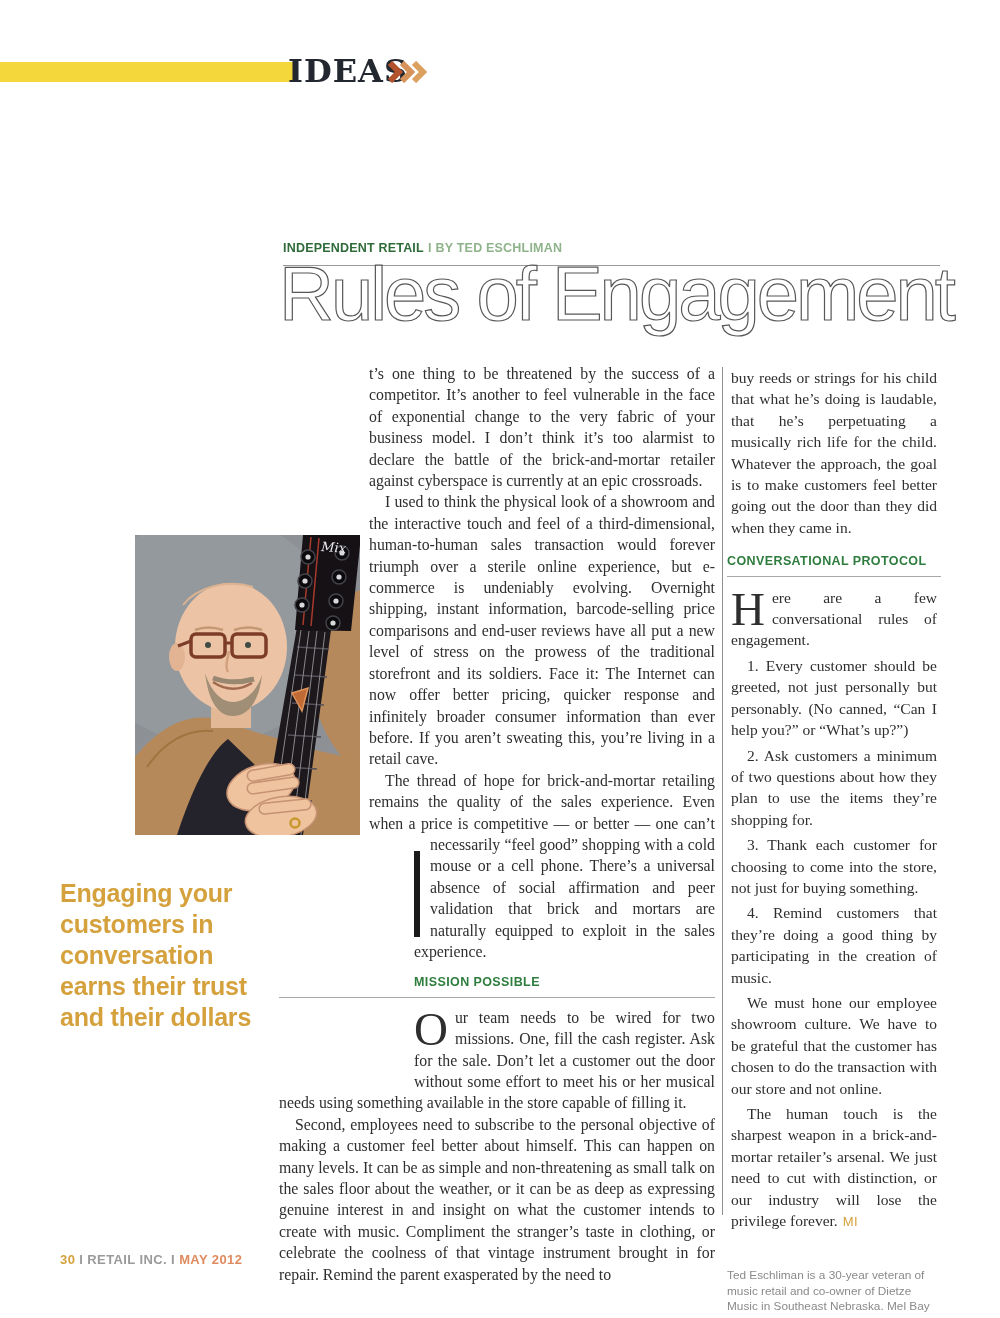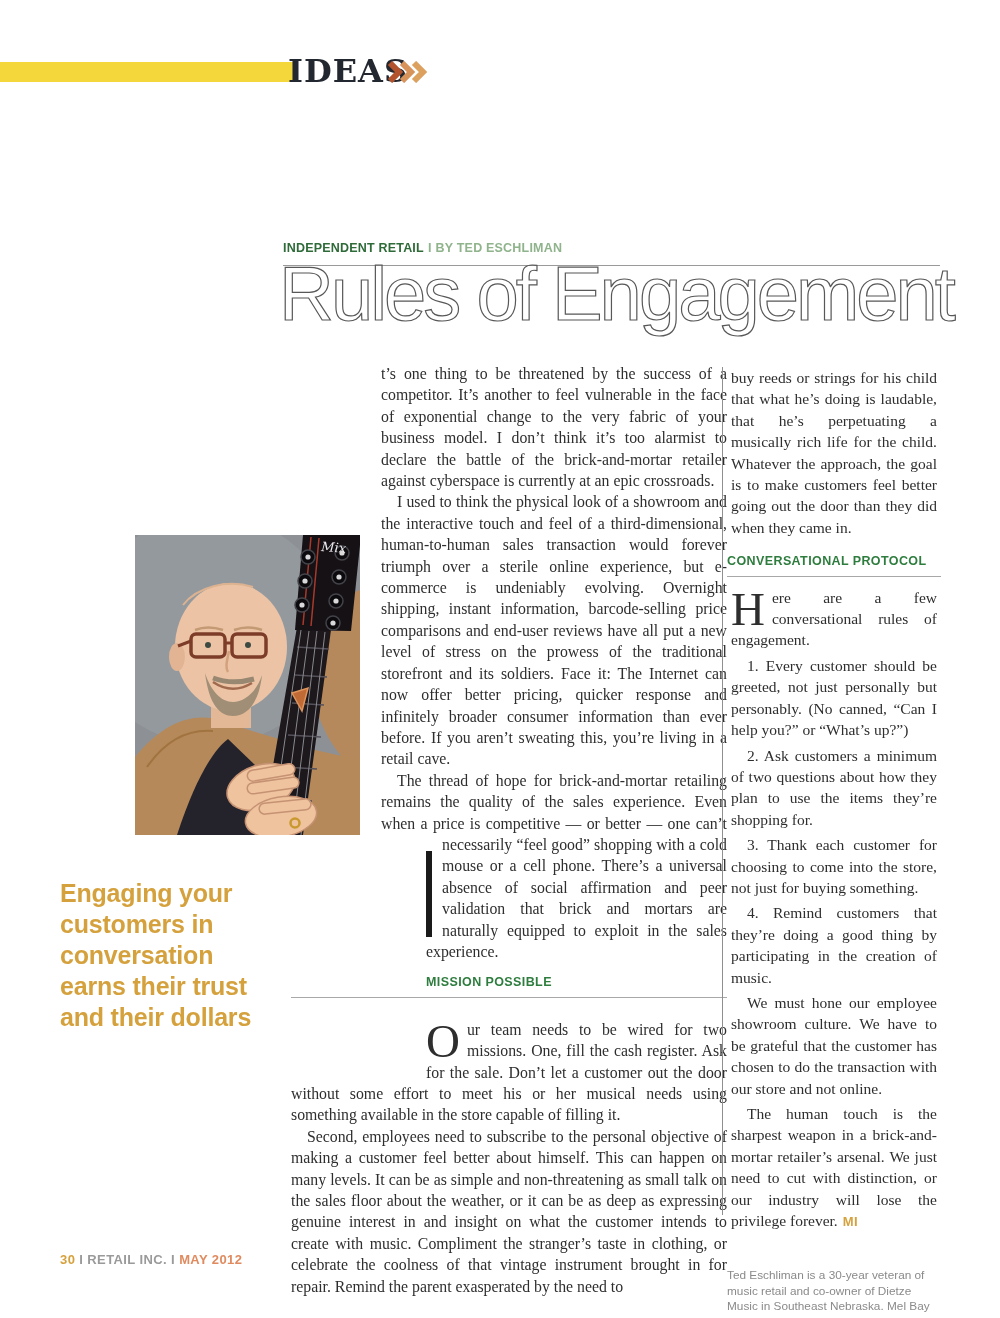--- a/index.html
+++ b/index.html
@@ -27,44 +27,44 @@
 
   .headline { position:absolute; left:279px; top:250px; width:700px;
     font-family:"Liberation Sans", sans-serif; font-weight:100;
     font-size:76px; letter-spacing:-3px; color:var(--headline_gray,#585858);
     white-space:nowrap; }
   @supports (-webkit-text-stroke: 1px #585858) {
     .headline { -webkit-text-stroke:1.2px var(--headline_gray,#585858); color:transparent; }
   }
 
   
-  .col-main { position:absolute; left:291px; top:363px; width:436px;
+  .col-main { position:absolute; left:279px; top:363px; width:436px;
     font-family:"Liberation Serif", serif; font-size:15.8px; line-height:21.4px;
     text-align:justify; color:var(--body_text,#2E2E2E); }
   .col-main p { margin:0; }
   p.indent { text-indent:16px; }
   .spacer-photo { float:left; width:90px; height:333px; margin-top:151px; }
   .spacer-quote { float:left; clear:left; width:135px; height:233px; }
   .dropcap-bar { float:left; width:6px; height:86px; margin:4px 10px 1px 0;
     background:#1a1a1a; color:transparent; overflow:hidden; }
   .subhead { font-family:"Liberation Sans", sans-serif; font-size:12.5px;
     font-weight:700; letter-spacing:0.4px; color:var(--subhead_green,#2E7D3E);
-    border-bottom:1px solid #a8a8a8; padding-bottom:3px; margin:10px 0 21px;
+    border-bottom:1px solid #a8a8a8; padding-bottom:3px; margin:10px 0 9px;
     text-align:left; text-indent:0; }
   .dropcap { float:left; font-family:"Liberation Serif", serif; font-size:47px;
     line-height:38px; margin:3px 7px 0 0; color:var(--body_text,#2E2E2E); }
 
   .col-rule { position:absolute; left:722px; top:367px; width:1px; height:848px;
     background:var(--rule_gray,#8F8F8F); }
   .col-right { position:absolute; left:727px; top:363px; width:214px;
     font-family:"Liberation Serif", serif; font-size:15.5px; line-height:21.4px;
     text-align:justify; color:var(--body_text,#2E2E2E); }
   .col-right p { margin:4px; }
   .col-right .subhead { margin:13px 0 10px; }
-  .end-mark { font-family:"Liberation Sans", sans-serif; font-weight:700;
+  .end-mark { font-family:"Liberation Sans", sans-serif; font-weight:400;
     font-size:13px; color:var(--gold,#D5A13D); letter-spacing:0.5px; margin-left:5px; }
   .bio { margin-top:36px; font-family:"Liberation Sans", sans-serif;
     font-size:11.8px; line-height:15.5px; color:var(--bio_gray,#8A8A8A);
     text-align:left; }
   .bio .book { font-style:italic; }
 
   
   .pull-quote { position:absolute; left:60px; top:878px; width:232px;
     font-weight:700; font-size:25px; line-height:31px;
     color:var(--gold,#D5A13D); letter-spacing:-0.2px; }

